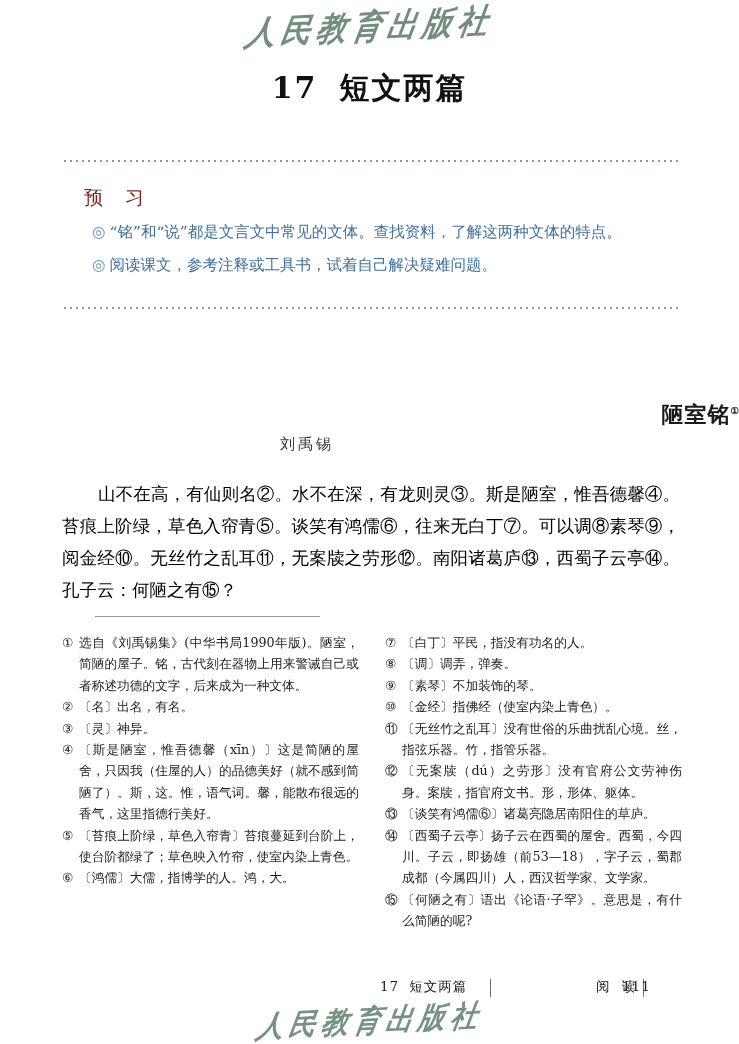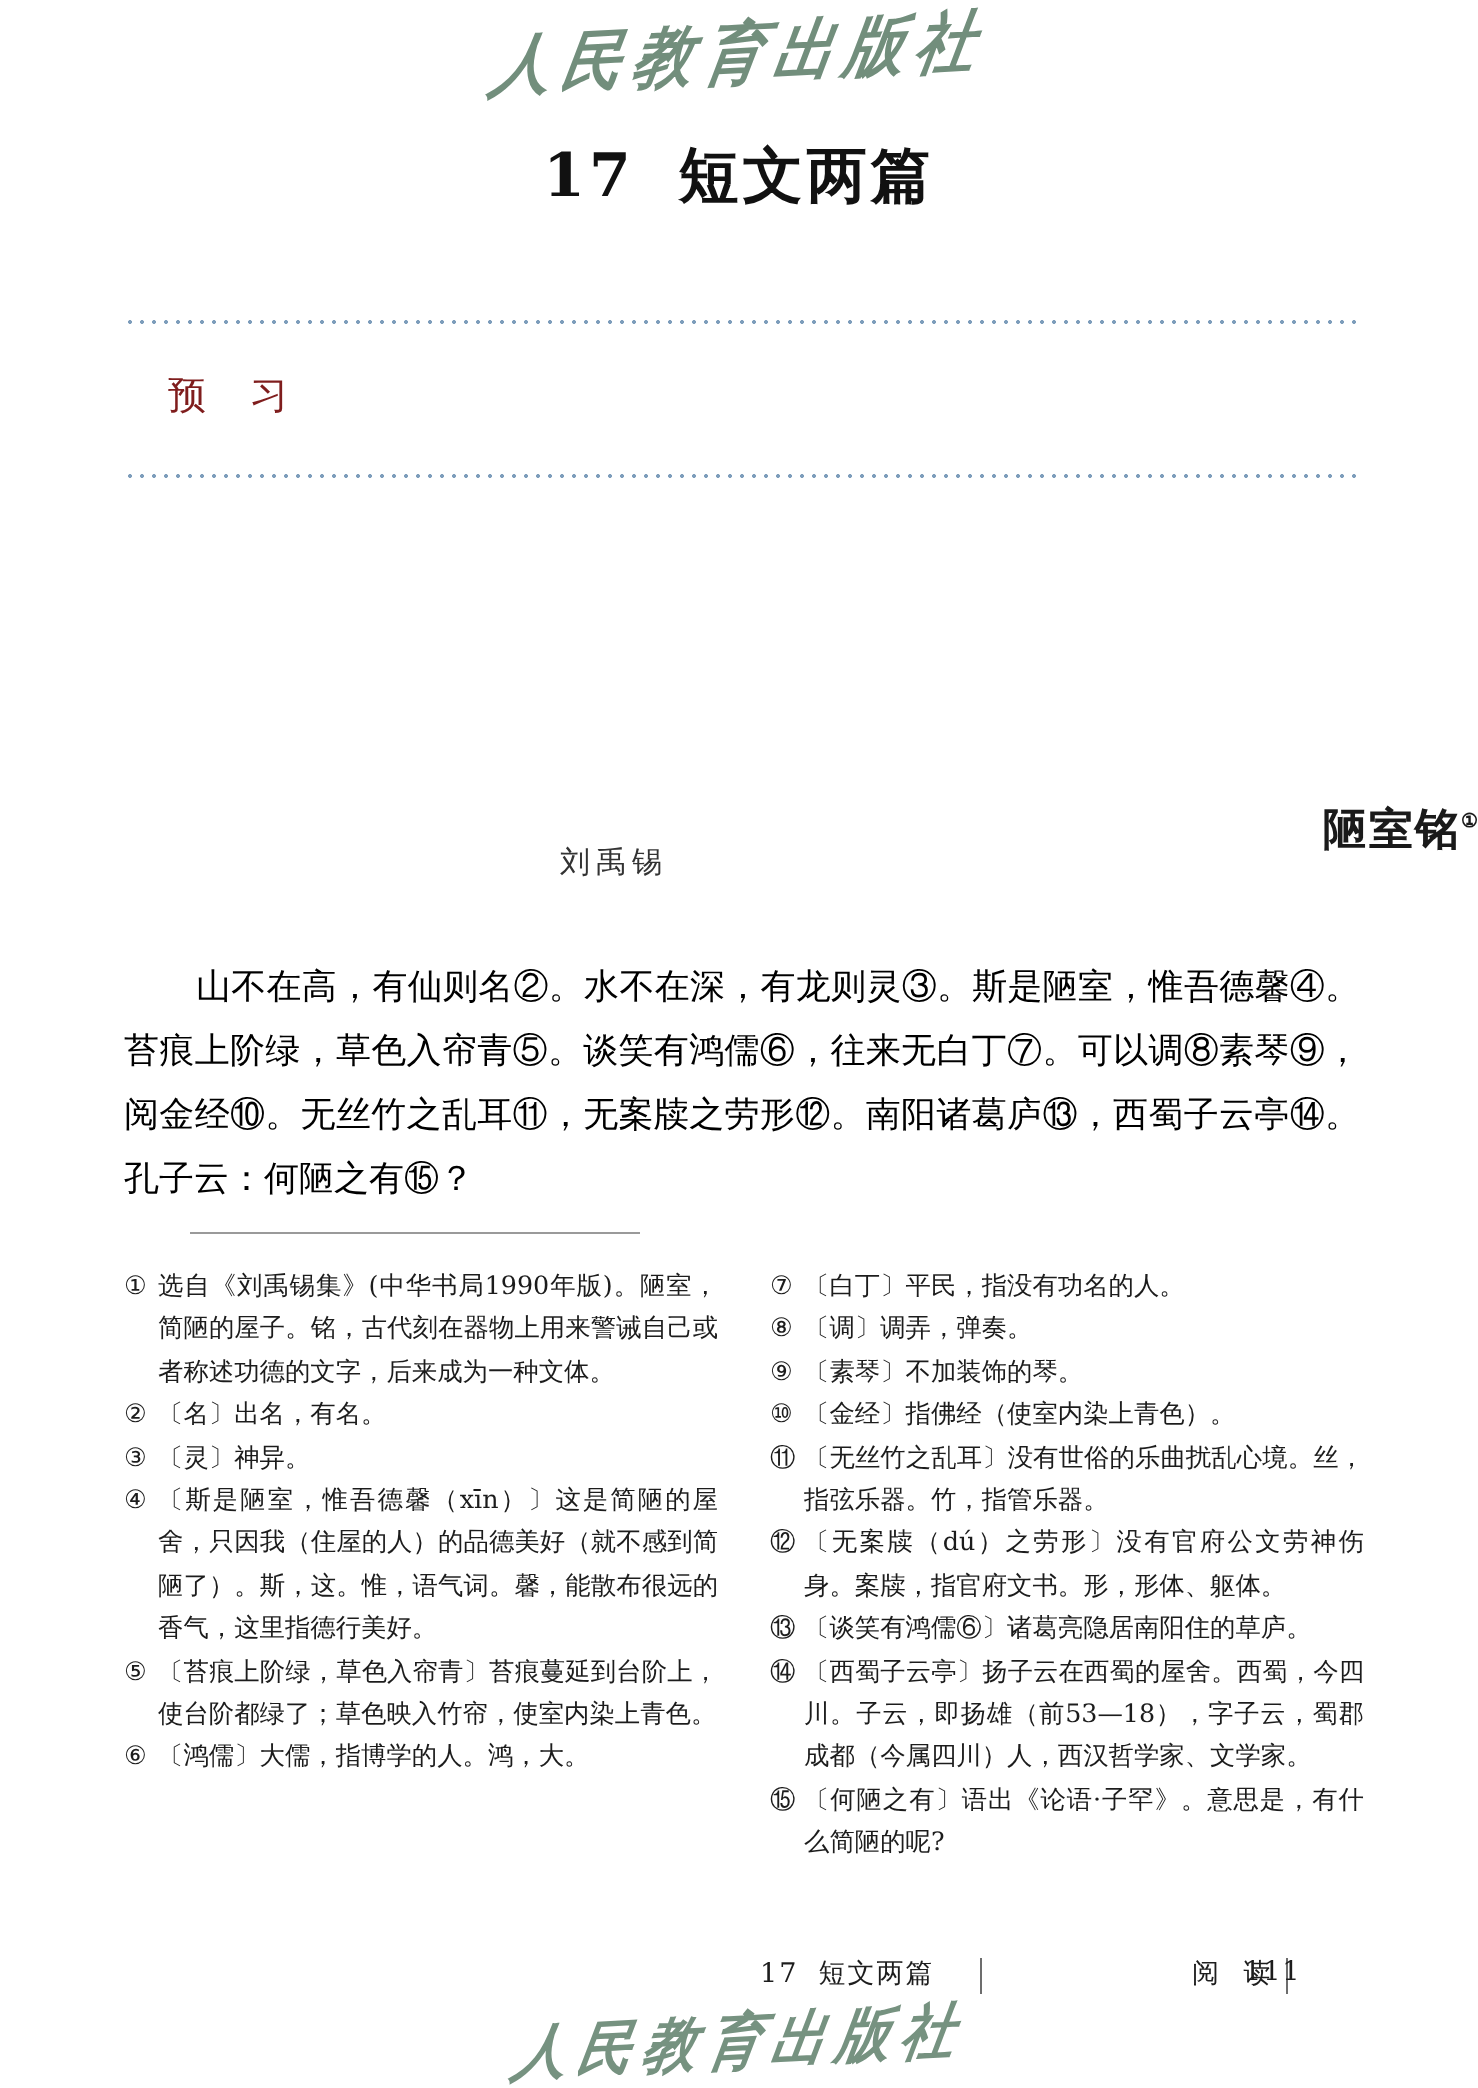--- a/index.html
+++ b/index.html
@@ -113,21 +113,21 @@
     top: 400px;
     left: 0;
     width: 739px;
     text-align: right;
     font-size: 22px;
     font-weight: 700;
     letter-spacing: 1px;
   }
   .lesson-author {
     position: absolute;
-    top: 422px;
+    top: 435px;
     left: 0;
     width: 614px;
     text-align: center;
     font-size: 15px;
     color: #333;
     letter-spacing: 3px;
   }
 
   .body-text {
     position: absolute;
@@ -244,20 +244,22 @@
   <span class="logo-text">人民教育出版社</span>
 </div>
 
 <div class="chapter-title">
   <span class="num">17</span><span>短文两篇</span>
 </div>
 
 <div class="preview-block">
   <div class="dot-rule"></div>
   <div class="preview-head">预 习</div>
+  <p class="preview-item"><span class="bullet">◎</span><span>“铭”和“说”都是文言文中常见的文体。查找资料，了解这两种文体的特点。</span></p>
+  <p class="preview-item"><span class="bullet">◎</span><span>阅读课文，参考注释或工具书，试着自己解决疑难问题。</span></p>
   <div class="dot-rule preview-bottom-rule"></div>
 </div>
 
 <div class="lesson-title">
   <span>陋室铭</span><sup class="fn">①</sup>
 </div>
 <div class="lesson-author">刘禹锡</div>
 
 <div class="body-text">山不在高，有仙则名②。水不在深，有龙则灵③。斯是陋室，惟吾德馨④。苔痕上阶绿，草色入帘青⑤。谈笑有鸿儒⑥，往来无白丁⑦。可以调⑧素琴⑨，阅金经⑩。无丝竹之乱耳⑪，无案牍之劳形⑫。南阳诸葛庐⑬，西蜀子云亭⑭。孔子云：何陋之有⑮？</div>
 

